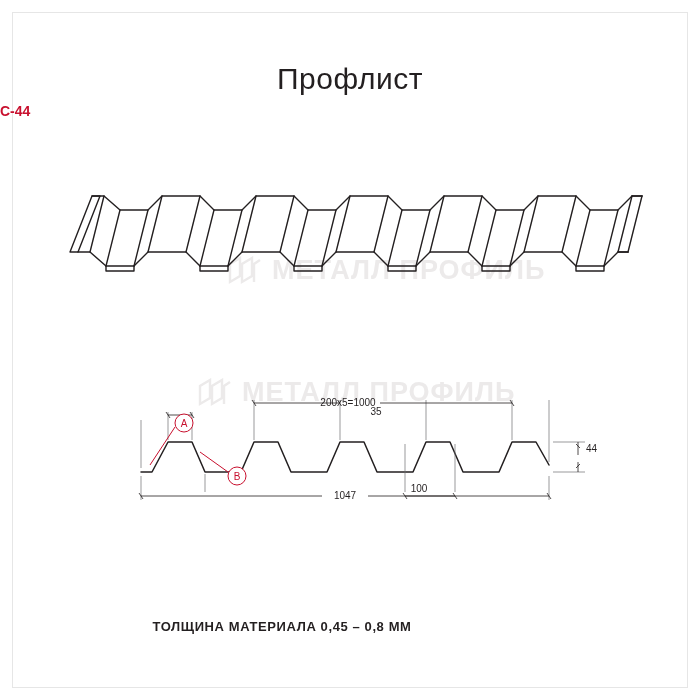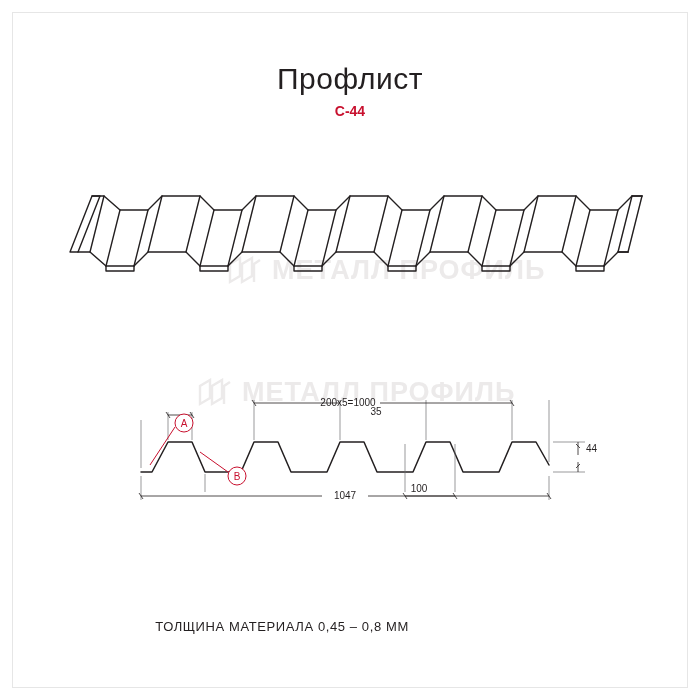--- a/index.html
+++ b/index.html
@@ -39,33 +39,33 @@
     font-size: 30px;
     font-weight: normal;
     letter-spacing: 0.5px;
     color: #231f20;
   }
   .subtitle {
     position: absolute;
     top: 103px;
     left: 0;
     width: 700px;
-    text-align: center;
+    text-align: left;
     font-size: 14px;
     font-weight: bold;
     color: #c8102e;
   }
   .footnote {
     position: absolute;
     top: 619px;
     left: 0;
     width: 564px;
     text-align: center;
     font-size: 13px;
-    font-weight: normal;
+    font-weight: bold;
     letter-spacing: 0.6px;
     color: #231f20;
   }
   .watermark {
     position: absolute;
     pointer-events: none;
     user-select: none;
     color: #eceaea;
     font-weight: bold;
     font-size: 27px;

